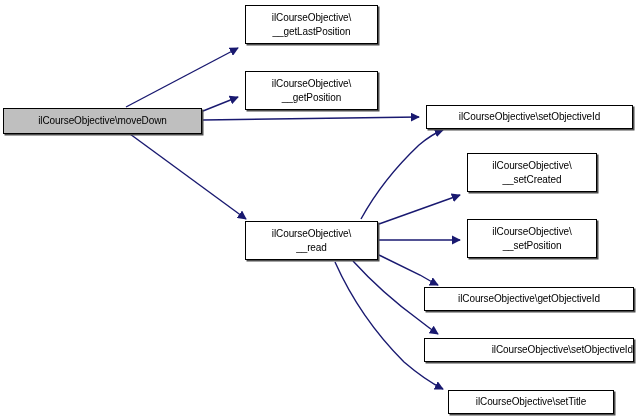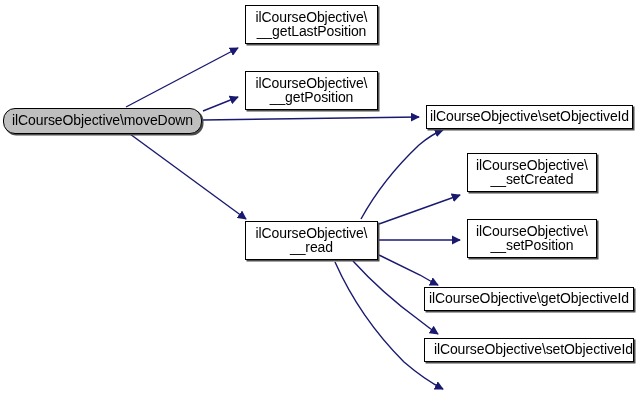--- a/index.html
+++ b/index.html
@@ -22,21 +22,21 @@
     position:absolute;
     box-sizing:border-box;
     display:flex;
     align-items:center;
     justify-content:center;
     text-align:center;
     background:#ffffff;
     border:1px solid #000000;
     box-shadow:1.5px 1.5px 0 0 #4d4d4d;
     color:#000000;
-    font-size:14px;
+    font-size:10px;
     line-height:13.2px;
     letter-spacing:-0.1px;
     white-space:pre-line;
     z-index:2;
   }
   .node.root{
     background:#bfbfbf;
   }
   .node-label{
     display:block;
@@ -62,21 +62,21 @@
       <path d="M 130 134 L 246 219"></path>
       <path d="M 361 219 Q 383 179 419 145 Q 432 134 443 130"></path>
       <path d="M 379 224 L 460 195"></path>
       <path d="M 379 240 L 460 240"></path>
       <path d="M 379 255 L 420 275 Q 430 281 438 285"></path>
       <path d="M 353 261 Q 382 293 419 320 Q 429 328 438 334"></path>
       <path d="M 335 262 Q 360 318 404 362 Q 425 380 443 389"></path>
     </g>
   </svg>
 
-  <div class="node root" style="left:3px; top:108px; width:199px; height:26px;border-radius:12px;">
+  <div class="node root" style="left:3px; top:108px; width:199px; height:26px;">
     <span class="node-label">ilCourseObjective\moveDown</span>
   </div>
 
   <div class="node" style="left:245px; top:5px; width:133px; height:39px;">
     <span class="node-label">ilCourseObjective\
 __getLastPosition</span>
   </div>
 
   <div class="node" style="left:245px; top:71px; width:133px; height:39px;">
     <span class="node-label">ilCourseObjective\
@@ -103,14 +103,17 @@
   </div>
 
   <div class="node" style="left:424px; top:287px; width:210px; height:24px;">
     <span class="node-label">ilCourseObjective\getObjectiveId</span>
   </div>
 
   <div class="node" style="left:424px; top:338px; width:210px; height:24px;text-align:right;">
     <span class="node-label">ilCourseObjective\setObjectiveId</span>
   </div>
 
+  <div class="node" style="left:448px; top:390px; width:166px; height:24px;">
+    <span class="node-label">ilCourseObjective\setTitle</span>
+  </div>
 
 </div>
 
 </body></html>

